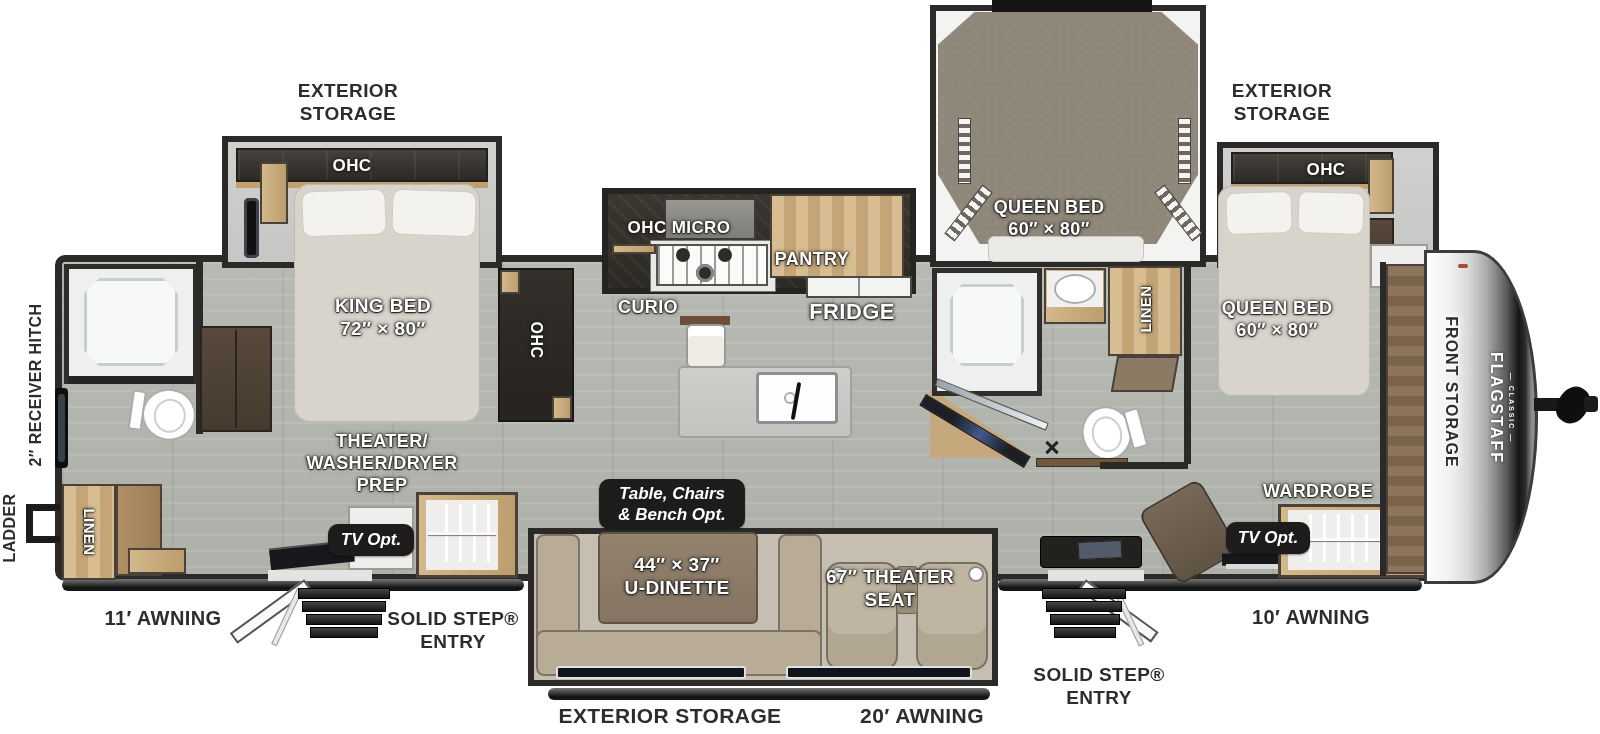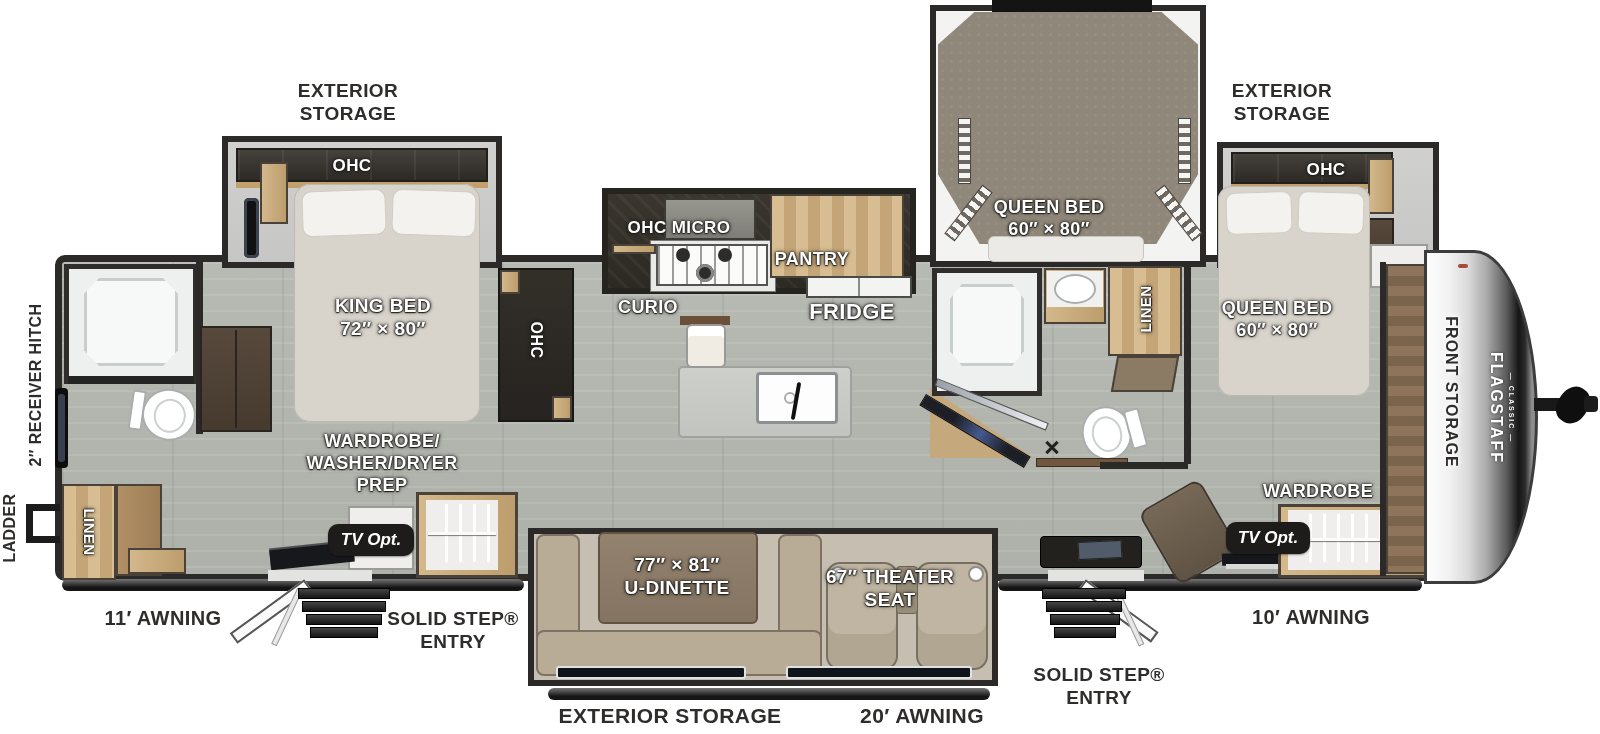--- a/index.html
+++ b/index.html
@@ -211,24 +211,24 @@
 72″ × 80″</div>
   <div class="lbl lbl-white rot90" style="left:536px;top:340px;font-size:16px;">OHC</div>
   <div class="lbl lbl-white" style="left:679px;top:228px;font-size:17px;">OHC  MICRO</div>
   <div class="lbl lbl-white" style="left:812px;top:260px;font-size:18px;">PANTRY</div>
   <div class="lbl lbl-white" style="left:648px;top:308px;font-size:18px;">CURIO</div>
   <div class="lbl lbl-white" style="left:852px;top:312px;font-size:22px;">FRIDGE</div>
   <div class="lbl lbl-white rotm90" style="left:1146px;top:309px;font-size:15px;">LINEN</div>
   <div class="lbl lbl-white" style="left:1326px;top:170px;font-size:17px;">OHC</div>
   <div class="lbl lbl-white" style="left:1277px;top:320px;font-size:18px;">QUEEN BED
 60″ × 80″</div>
-  <div class="lbl lbl-white" style="left:382px;top:464px;font-size:18px;">WARDROBE/
+  <div class="lbl lbl-white" style="left:382px;top:464px;font-size:18px;">THEATER/
 WASHER/DRYER
 PREP</div>
-  <div class="lbl lbl-white" style="left:677px;top:576px;font-size:19px;">77″ × 81″
+  <div class="lbl lbl-white" style="left:677px;top:576px;font-size:19px;">44″ × 37″
 U-DINETTE</div>
   <div class="lbl lbl-white" style="left:890px;top:588px;font-size:19px;">67″ THEATER
 SEAT</div>
   <div class="lbl lbl-white" style="left:1318px;top:492px;font-size:18px;">WARDROBE</div>
   <div class="lbl lbl-white rot90" style="left:89px;top:532px;font-size:15px;">LINEN</div>
   <div class="lbl lbl-dark rotm90" style="left:10px;top:528px;font-size:16px;">LADDER</div>
   <div class="lbl lbl-dark rotm90" style="left:36px;top:385px;font-size:16px;white-space:nowrap;">2″ RECEIVER HITCH</div>
   <div class="lbl lbl-dark rot90" style="left:1451px;top:392px;font-size:16px;white-space:nowrap;letter-spacing:1px;">FRONT STORAGE</div>
   <div class="lbl rot90" style="left:1501px;top:408px;color:#fff;text-shadow:0 0 3px rgba(0,0,0,.6);white-space:nowrap;">
     <div style="font-size:7px;letter-spacing:2px;font-weight:bold;">— CLASSIC —</div>
@@ -238,14 +238,16 @@
   <div class="lbl lbl-dark" style="left:453px;top:630px;font-size:19px;">SOLID STEP®
 ENTRY</div>
   <div class="lbl lbl-dark" style="left:670px;top:716px;font-size:21px;white-space:nowrap;">EXTERIOR STORAGE</div>
   <div class="lbl lbl-dark" style="left:922px;top:716px;font-size:21px;white-space:nowrap;">20′ AWNING</div>
   <div class="lbl lbl-dark" style="left:1099px;top:686px;font-size:19px;">SOLID STEP®
 ENTRY</div>
   <div class="lbl lbl-dark" style="left:1311px;top:617px;font-size:20px;">10′ AWNING</div>
 
   <div class="badge" style="left:371px;top:540px;width:86px;height:32px;font-size:17px;">TV Opt.</div>
   <div class="badge" style="left:1268px;top:538px;width:84px;height:32px;font-size:17px;">TV Opt.</div>
+  <div class="badge" style="left:672px;top:504px;width:146px;height:50px;font-size:17px;">Table, Chairs
+&amp; Bench  Opt.</div>
 
 </div>
 
 </body></html>

